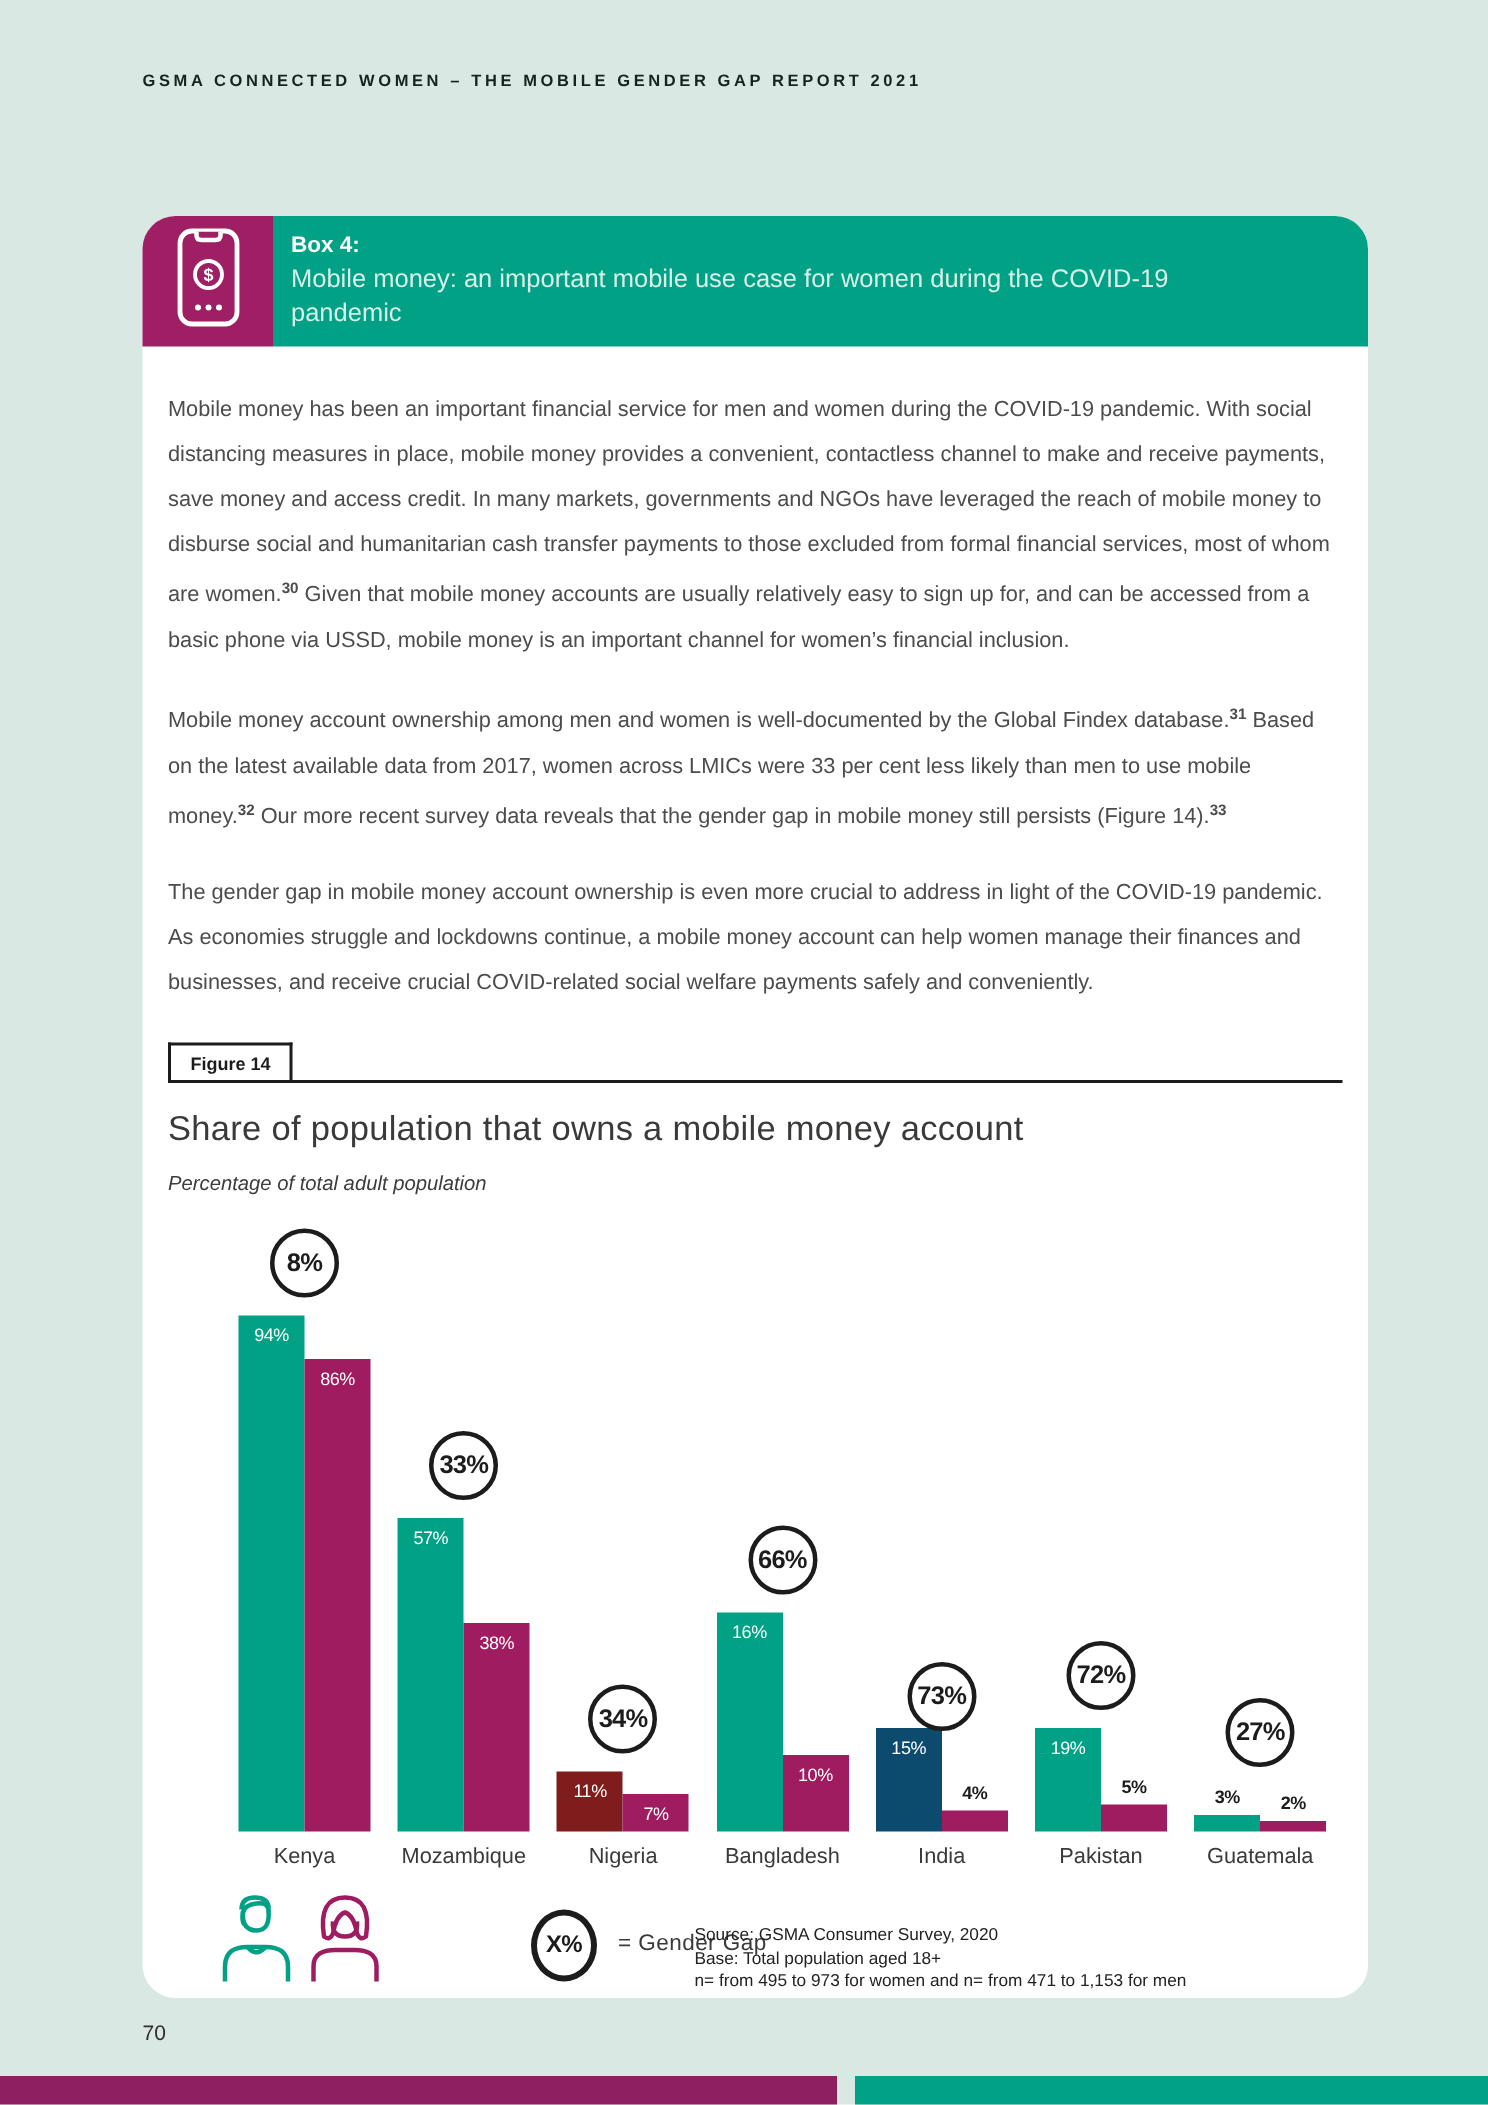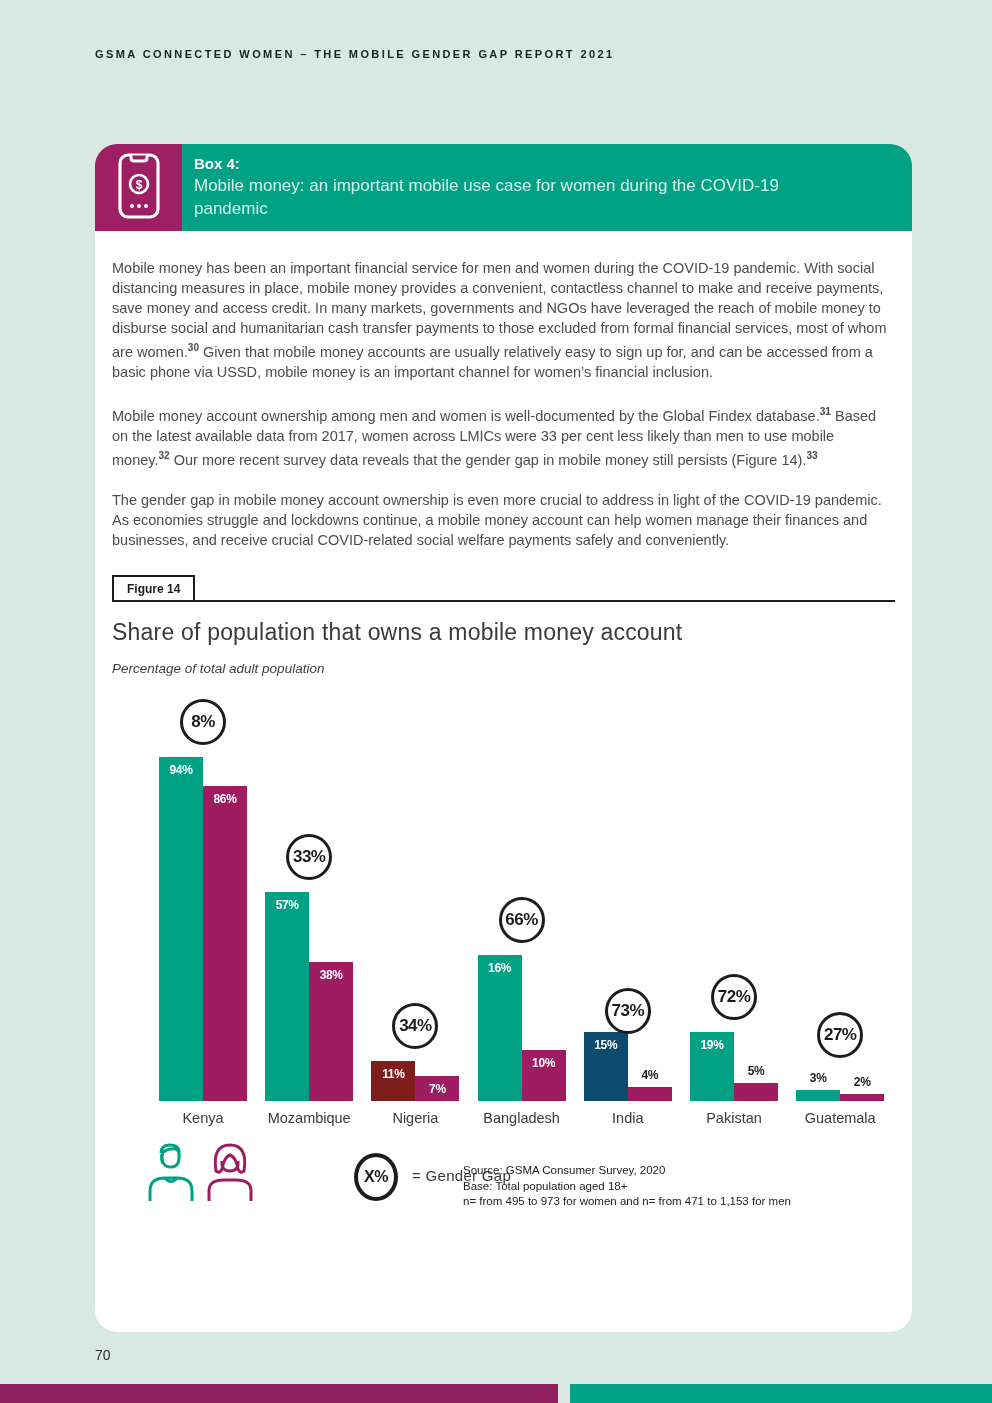--- a/index.html
+++ b/index.html
@@ -14,38 +14,38 @@
     background:#ffffff; border-radius:22px; }
 
   .banner { position:absolute; left:0; top:0; width:817px; height:87px; display:flex; }
   .icon-box { width:87px; height:87px; background:#9e1f63; border-radius:22px 0 0 0;
     display:flex; align-items:center; justify-content:center; flex:0 0 87px; }
   .banner-body { flex:1; background:#00a185; border-radius:0 22px 0 0; padding:11px 20px 0 12px; }
   .box-label { color:#ffffff; font-size:15px; font-weight:700; margin-bottom:2px; }
   .box-title { color:#d8f2ea; font-size:17px; line-height:23px; max-width:600px; }
 
   .content { position:absolute; left:0; top:87px; width:817px; padding:0 17px; }
-  .content p { font-size:14.5px; line-height:20px; color:#4c4c4c; }
+  .content p { font-size:14.5px; line-height:30px; color:#4c4c4c; }
   .p1 { margin-top:27px; }
   .p2 { margin-top:20px; }
   .p3 { margin-top:21px; }
   sup { font-weight:700; font-size:70%; }
 
   .figure-row { margin-top:25px; border-bottom:2px solid #1c1c1c; line-height:0; }
   .figure-tag { display:inline-block; border:2px solid #1c1c1c; border-bottom:none;
     background:#fff; font-size:12px; font-weight:700; color:#1c1c1c;
     padding:6px 13px 5px 13px; line-height:12px; }
 
   .fig-title { margin-top:17px; font-size:23px; font-weight:400; color:#3a3a39; letter-spacing:0.2px; }
   .fig-subtitle { margin-top:15px; font-size:13.5px; font-style:italic; color:#3c3c3b; }
 
   .chart { position:relative; margin-top:15px; height:440px; }
   .bar { position:absolute; width:44px; }
   .bar-label-in { position:absolute; top:6px; left:0; right:0; text-align:center;
-    color:#ffffff; font-size:12px; font-weight:700; letter-spacing:-0.3px; }
+    color:#ffffff; font-size:12px; font-weight:400; letter-spacing:-0.3px; }
   .bar-label-above { position:absolute; bottom:calc(100% + 5px); left:0; right:0; text-align:center;
     color:#1c1c1c; font-size:12px; font-weight:700; letter-spacing:-0.3px; }
   .gap-circle { position:absolute; width:46px; height:46px; border:3.5px solid #1c1c1c;
     border-radius:50%; display:flex; align-items:center; justify-content:center;
     font-size:17px; font-weight:700; color:#1c1c1c; letter-spacing:-0.5px; background:#fff; }
   .country-label { position:absolute; width:150px; text-align:center; font-size:14.5px; color:#3a3a39; }
 
   .legend-row { position:relative; margin-top:8px; height:95px; }
   .legend-man { position:absolute; left:33px; top:2px; }
   .legend-woman { position:absolute; left:92px; top:2px; }

